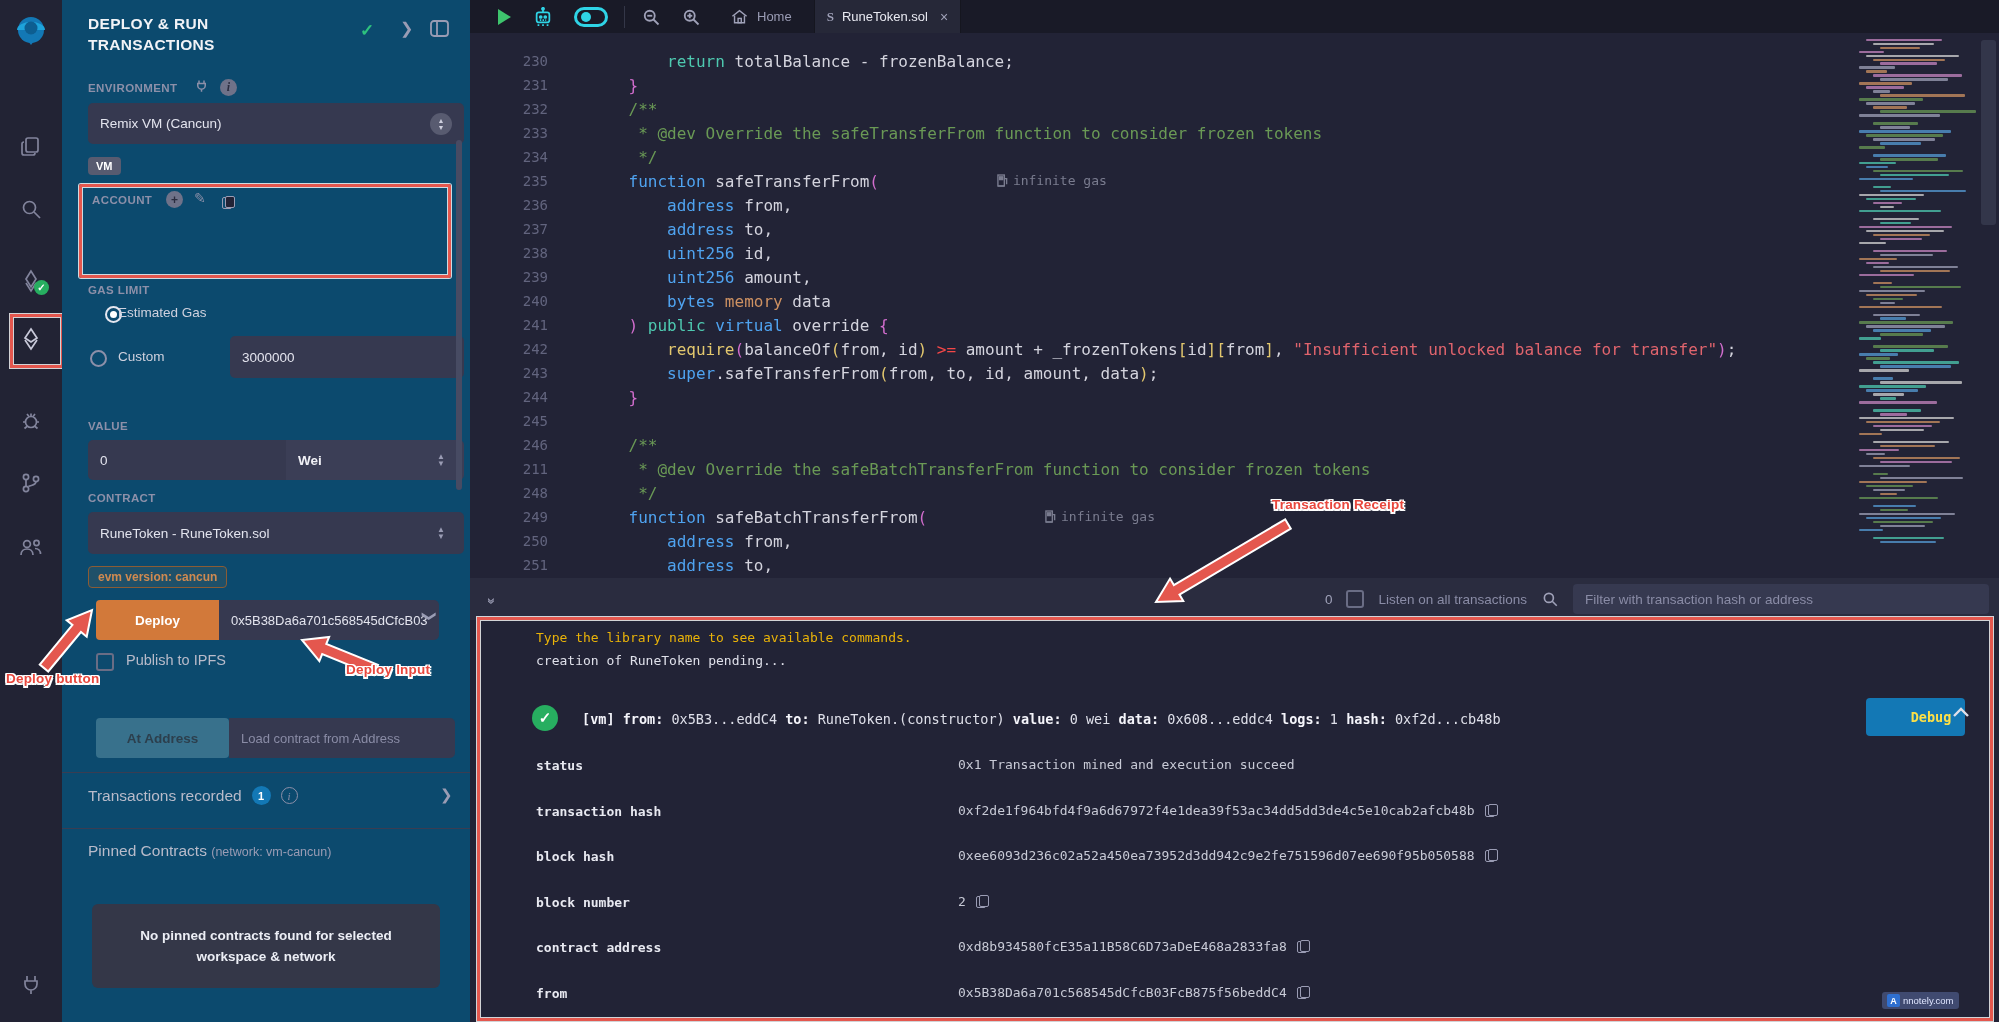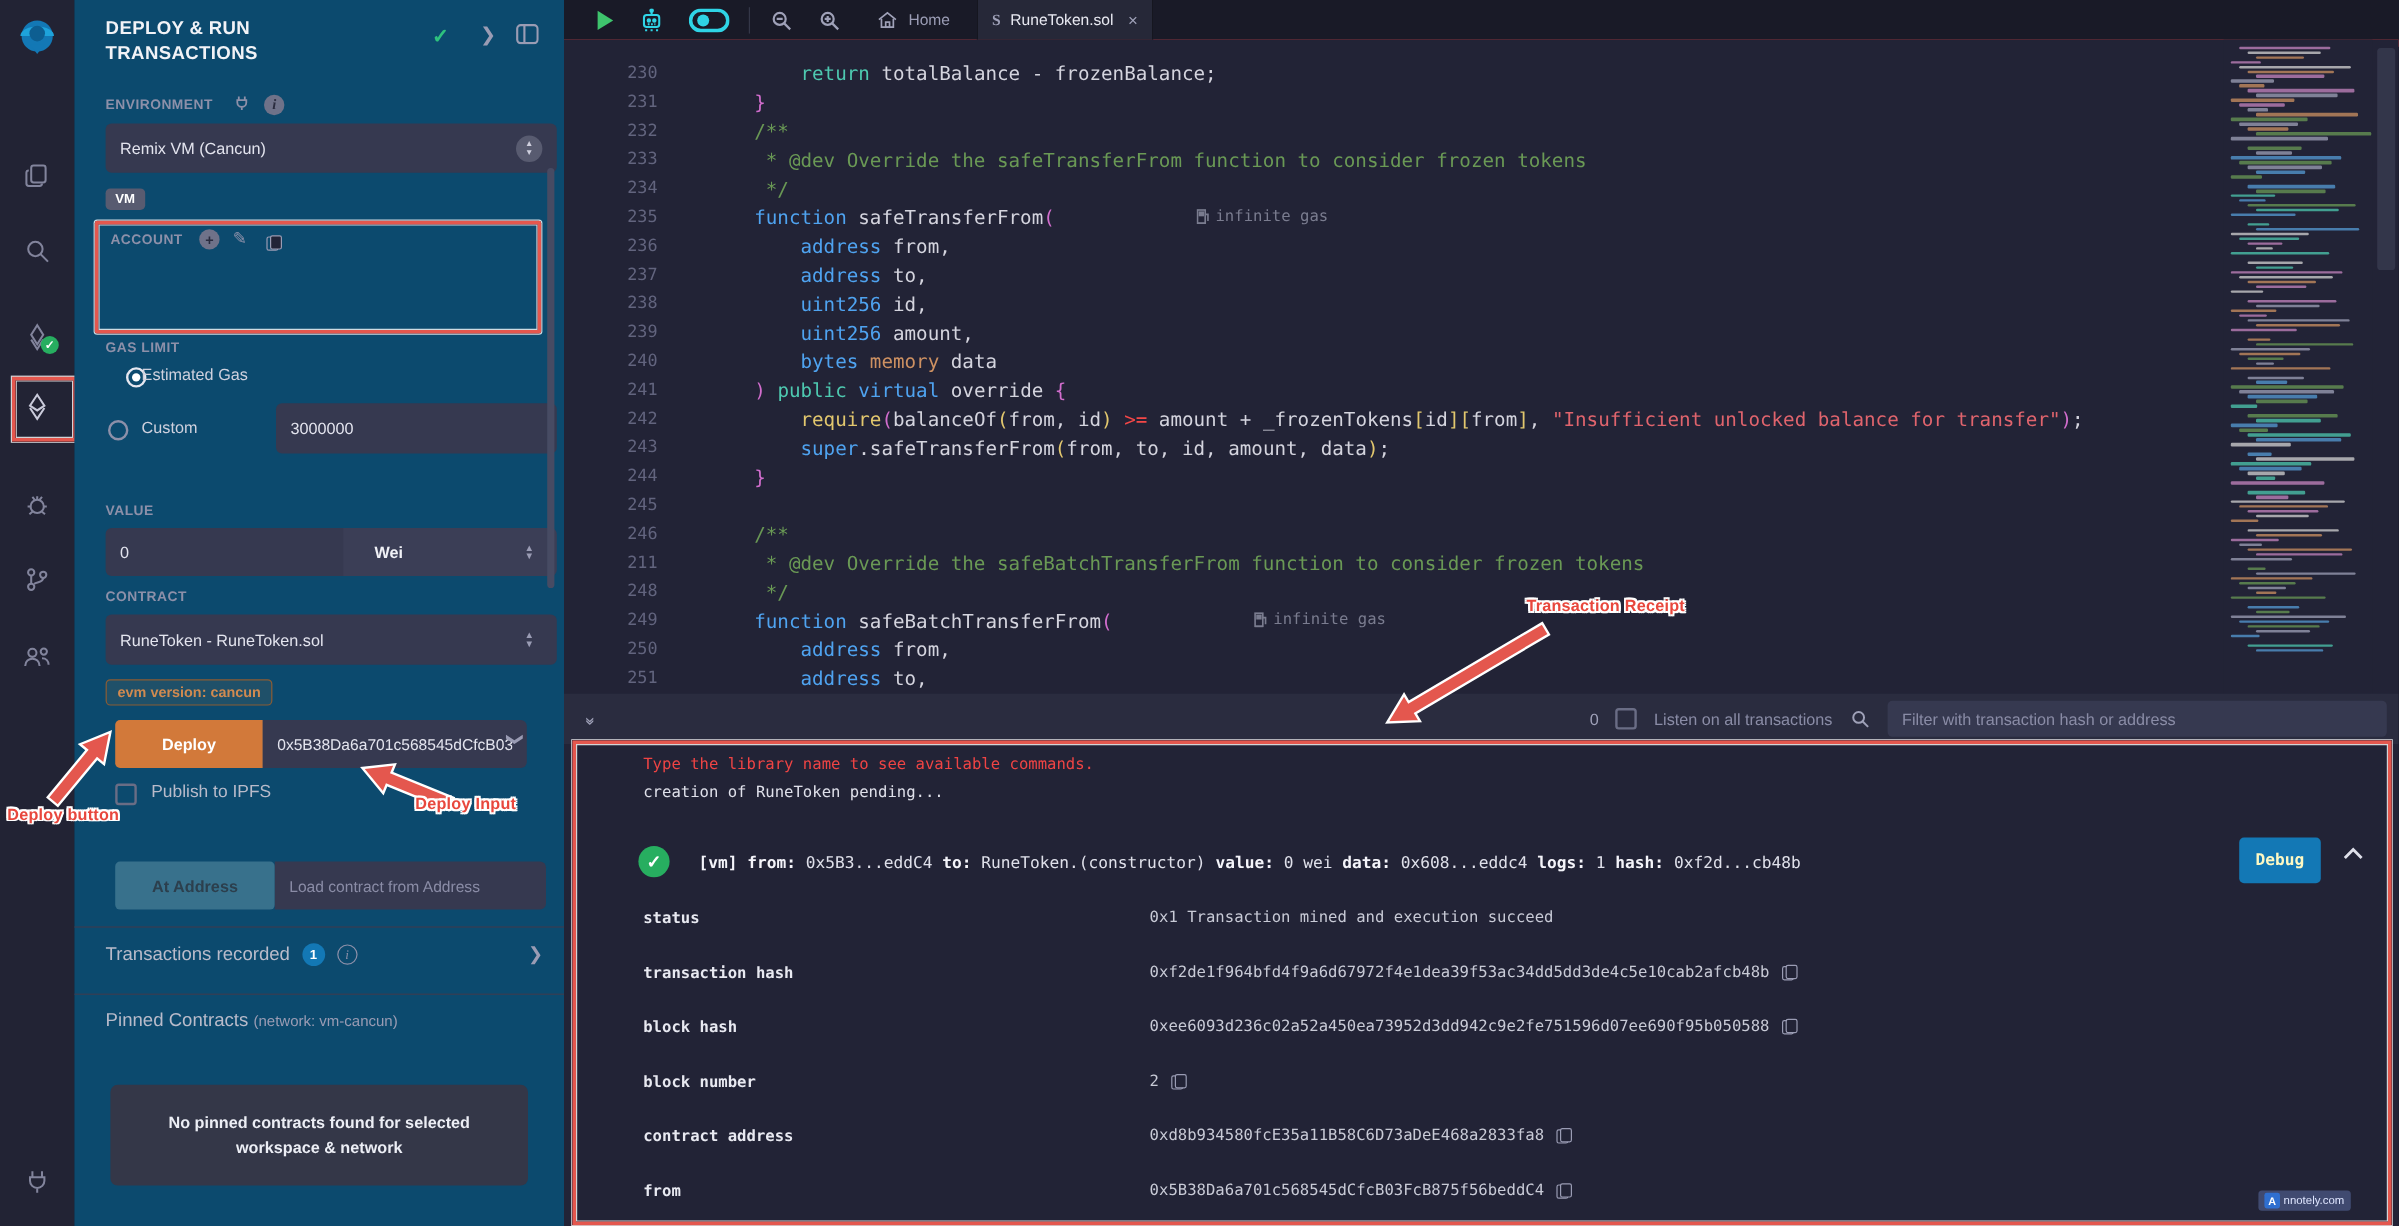--- a/index.html
+++ b/index.html
@@ -54,27 +54,27 @@
   .cline{position:absolute;left:590px;height:24px;font-family:"DejaVu Sans Mono",monospace;font-size:16px;white-space:pre;line-height:24px;}
   .tok-p{color:#d4d4de}.tok-c{color:#6a9955}.tok-k{color:#4fa3f0}.tok-g{color:#4ec9b0}
   .tok-o{color:#ce9162}.tok-y{color:#e2c76e}.tok-m{color:#d16dcd}.tok-s{color:#e0646d}.tok-r{color:#f44747}
   .ghost{position:absolute;color:#7a7c8f;font-size:13px;font-family:"DejaVu Sans Mono",monospace;display:flex;align-items:center;gap:5px;}
   #minimap{left:1853px;top:33px;width:124px;height:545px;background:#222336;}
   .mm-row{height:2.4px;margin:1.6px 0 0 6px;border-radius:1px;}
   #vsb{left:1981px;top:40px;width:15px;height:185px;background:#3d4156;opacity:.65;border-radius:3px;}
   
   #termbar{left:470px;top:578px;width:1529px;height:42px;background:#2a2c3f;display:flex;align-items:center;}
   #term{left:470px;top:620px;width:1529px;height:402px;background:#222336;}
-  .tline{position:absolute;left:66px;font-size:13px;color:#ef4444;font-family:"DejaVu Sans Mono",monospace;white-space:pre;}
+  .tline{position:absolute;left:66px;font-size:13px;color:#eab308;font-family:"DejaVu Sans Mono",monospace;white-space:pre;}
   .okcircle{width:26px;height:26px;border-radius:50%;background:#27ae60;color:#fff;font-size:15px;font-weight:bold;
             display:flex;align-items:center;justify-content:center;}
   .sum{font-family:"DejaVu Sans Mono",monospace;font-size:13.5px;color:#dfe0ea;white-space:pre;}
   .sum b{font-weight:bold;color:#f4f4fa;}
-  .btn-debug{background:#1378b5;color:#fef9c3;font-family:"DejaVu Sans Mono",monospace;font-size:13.5px;font-weight:bold;
-             border-radius:4px;display:flex;align-items:center;justify-content:center;}
+  .btn-debug{background:#1378b5;color:#fde047;font-family:"DejaVu Sans Mono",monospace;font-size:13.5px;font-weight:bold;
+             border-radius:4px;display:flex;align-items:center;justify-content:center;padding-left:31px;}
   .rrow-l{position:absolute;left:66px;width:380px;font-family:"DejaVu Sans Mono",monospace;font-size:13px;font-weight:bold;color:#e8e9f1;}
   .rrow-v{position:absolute;left:488px;font-family:"DejaVu Sans Mono",monospace;font-size:13px;color:#c8cad6;display:flex;align-items:center;gap:10px;}
   .copy-ic{display:inline-block;position:relative;width:11px;height:13px;}
   .copy-ic:before{content:"";position:absolute;left:0;bottom:0;width:8px;height:10px;border:1.4px solid #9a9cb4;border-radius:2px;}
   .copy-ic:after{content:"";position:absolute;left:3px;top:0;width:8px;height:10px;border:1.4px solid #9a9cb4;border-radius:2px;background:#222336;}
   .filterbox{background:#363950;border-radius:4px;height:30px;display:flex;align-items:center;padding:0 12px;
              color:#8a8ca6;font-size:13.5px;width:392px;}
   
   .ann-label{position:absolute;color:#e8473d;font-weight:bold;font-size:13.5px;letter-spacing:.2px;
      text-shadow:-1.5px -1.5px 0 #fff,1.5px -1.5px 0 #fff,-1.5px 1.5px 0 #fff,1.5px 1.5px 0 #fff,0 -1.5px 0 #fff,0 1.5px 0 #fff,-1.5px 0 0 #fff,1.5px 0 0 #fff;}
@@ -193,21 +193,21 @@
     <div class="abs" style="left:56px;top:349px;font-size:13.5px;color:#cfd1de;">Custom</div>
     <div class="abs ctl" style="left:168px;top:336px;width:210px;height:42px;">
       <span>3000000</span>
     </div>
 
     <div class="abs seclab" style="left:26px;top:420px;">VALUE</div>
     <div class="abs ctl" style="left:26px;top:440px;width:196px;height:40px;border-radius:5px 0 0 5px;">
       <span>0</span>
     </div>
     <div class="abs ctl" style="left:224px;top:440px;width:154px;height:40px;border-radius:0 5px 5px 0;background:#3b3e56;">
-      <span style="font-weight:bold;color:#f0f1f6;margin-left:14px;">Wei</span>
+      <span style="font-weight:bold;color:#f0f1f6;">Wei</span>
       <span class="stepper" style="background:transparent;color:#9a9cb4;font-size:8px;">
           <span>▲</span>
           <span>▼</span>
         </span>
     </div>
 
     <div class="abs seclab" style="left:26px;top:492px;">CONTRACT</div>
     <div class="abs ctl" style="left:26px;top:512px;width:352px;height:42px;">
       <span>RuneToken - RuneToken.sol</span>
       <span class="stepper" style="background:transparent;color:#9a9cb4;font-size:8px;">

